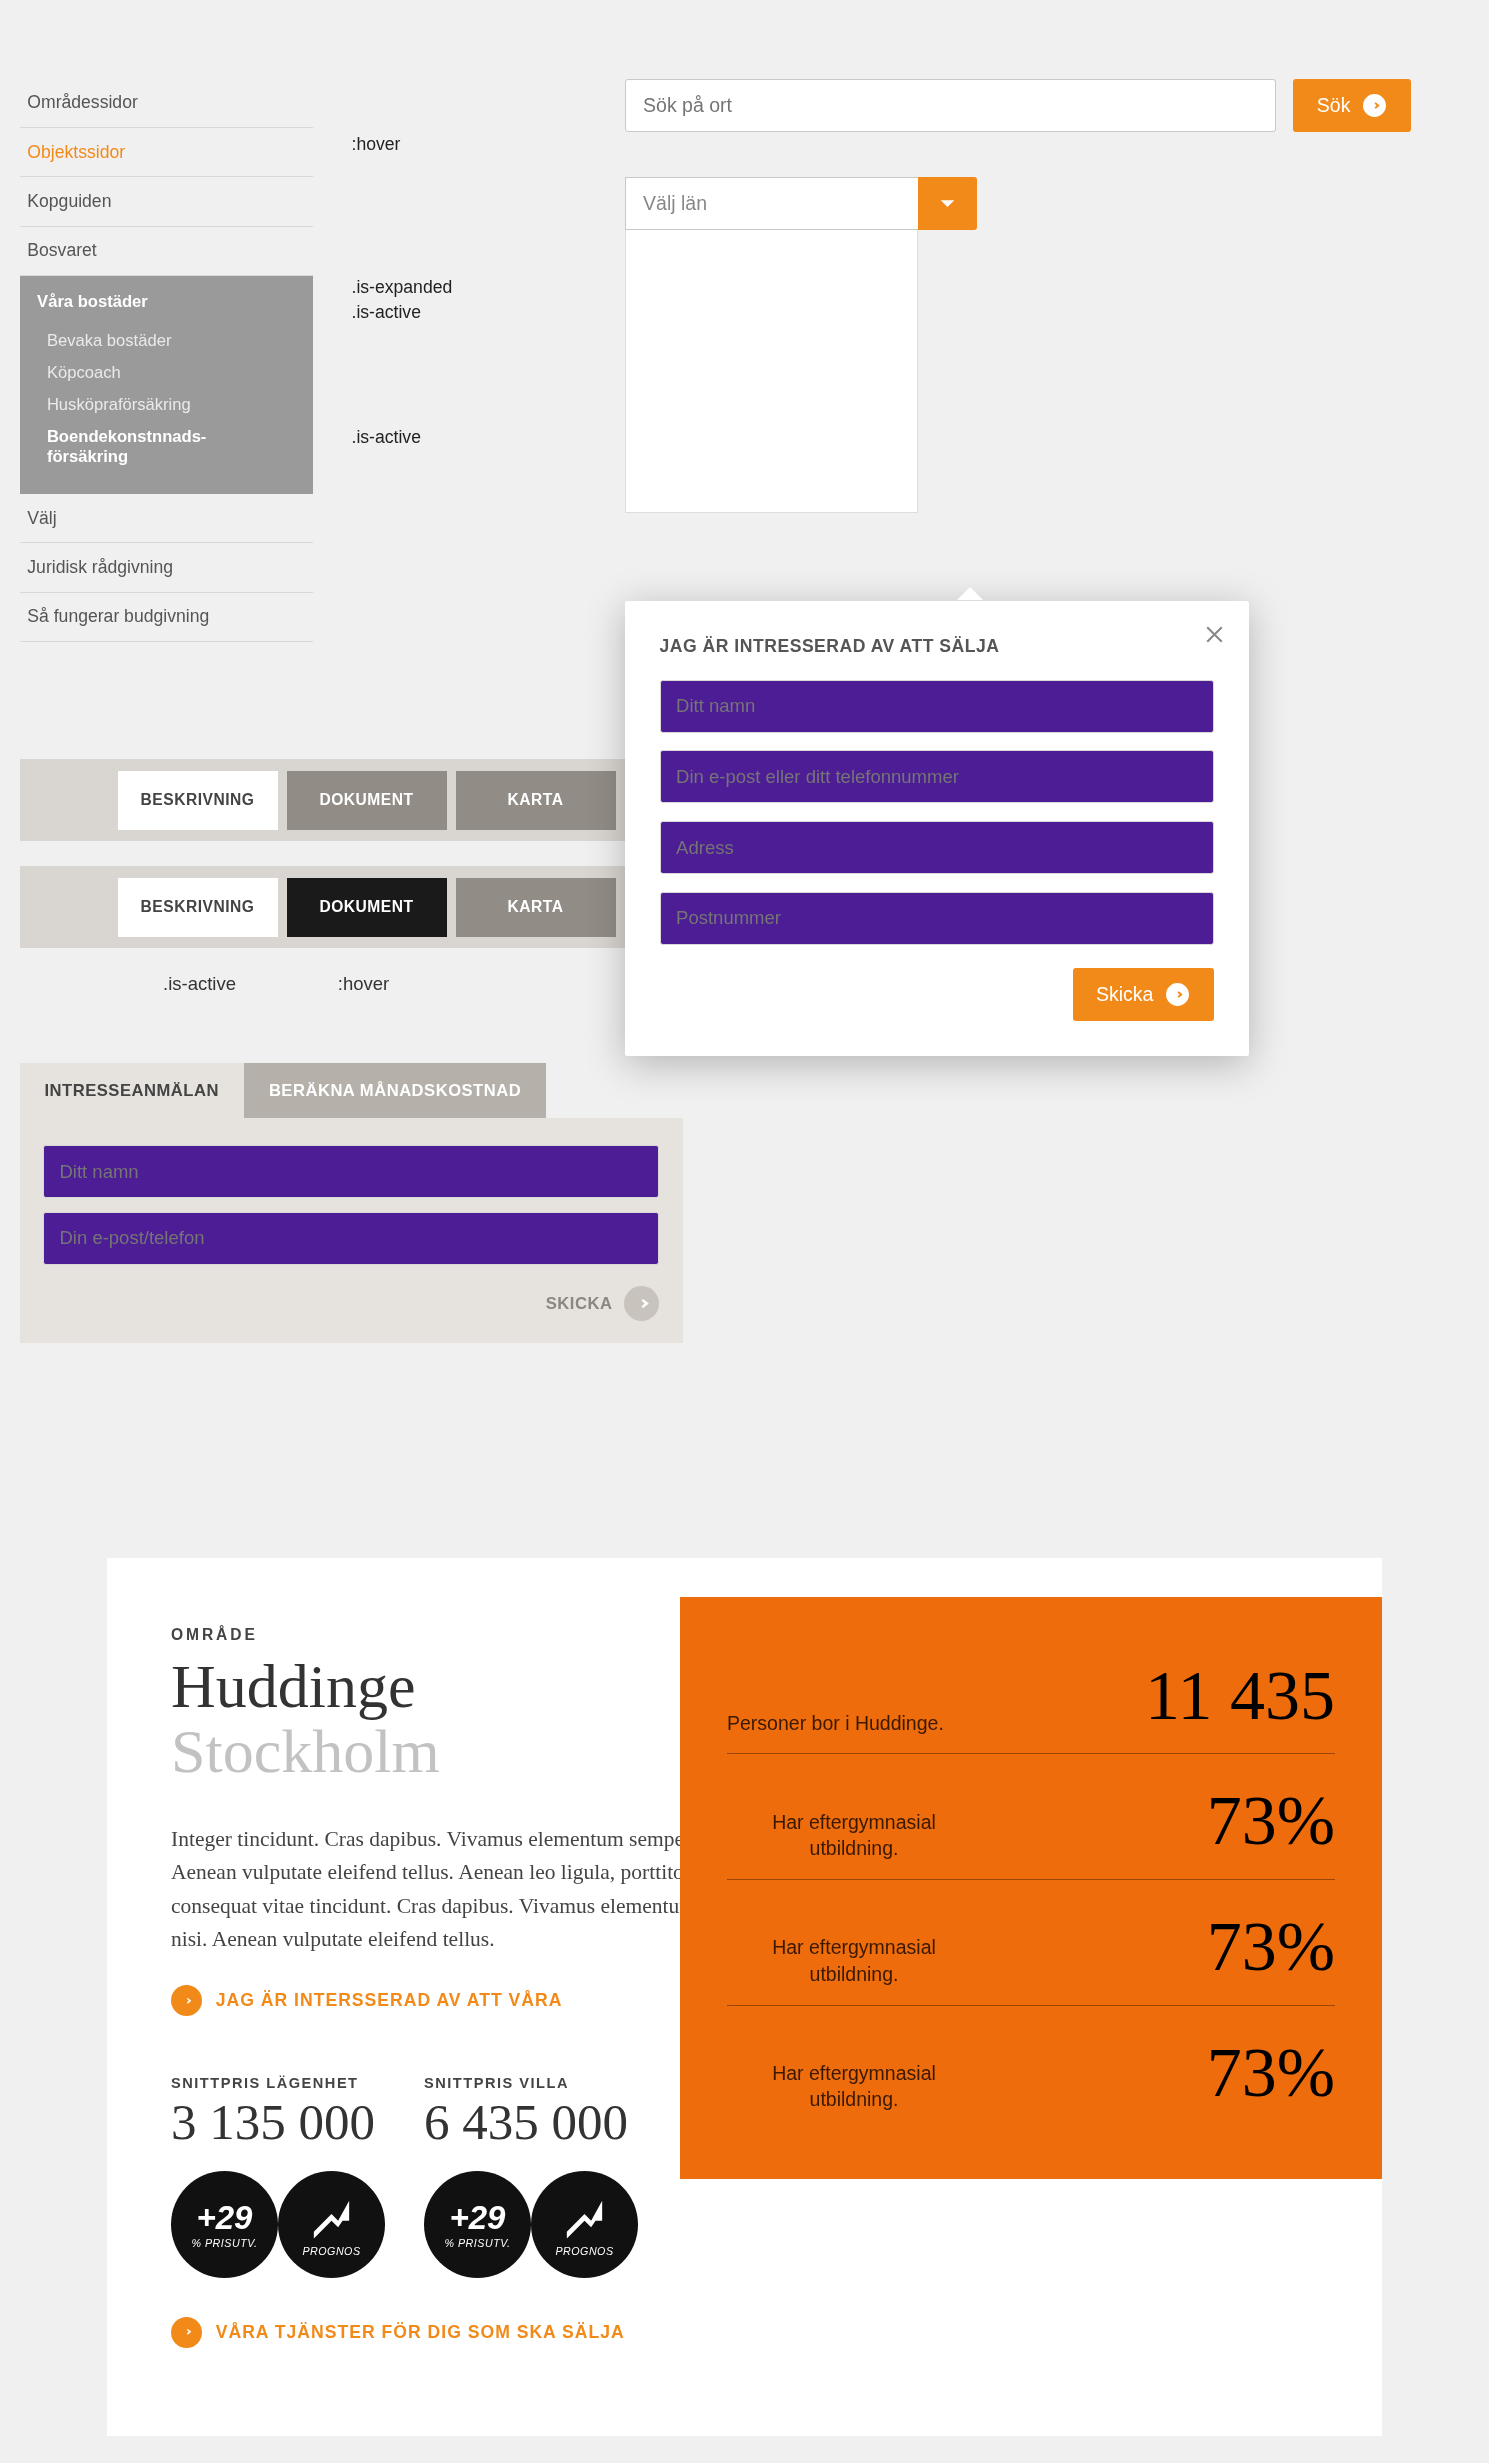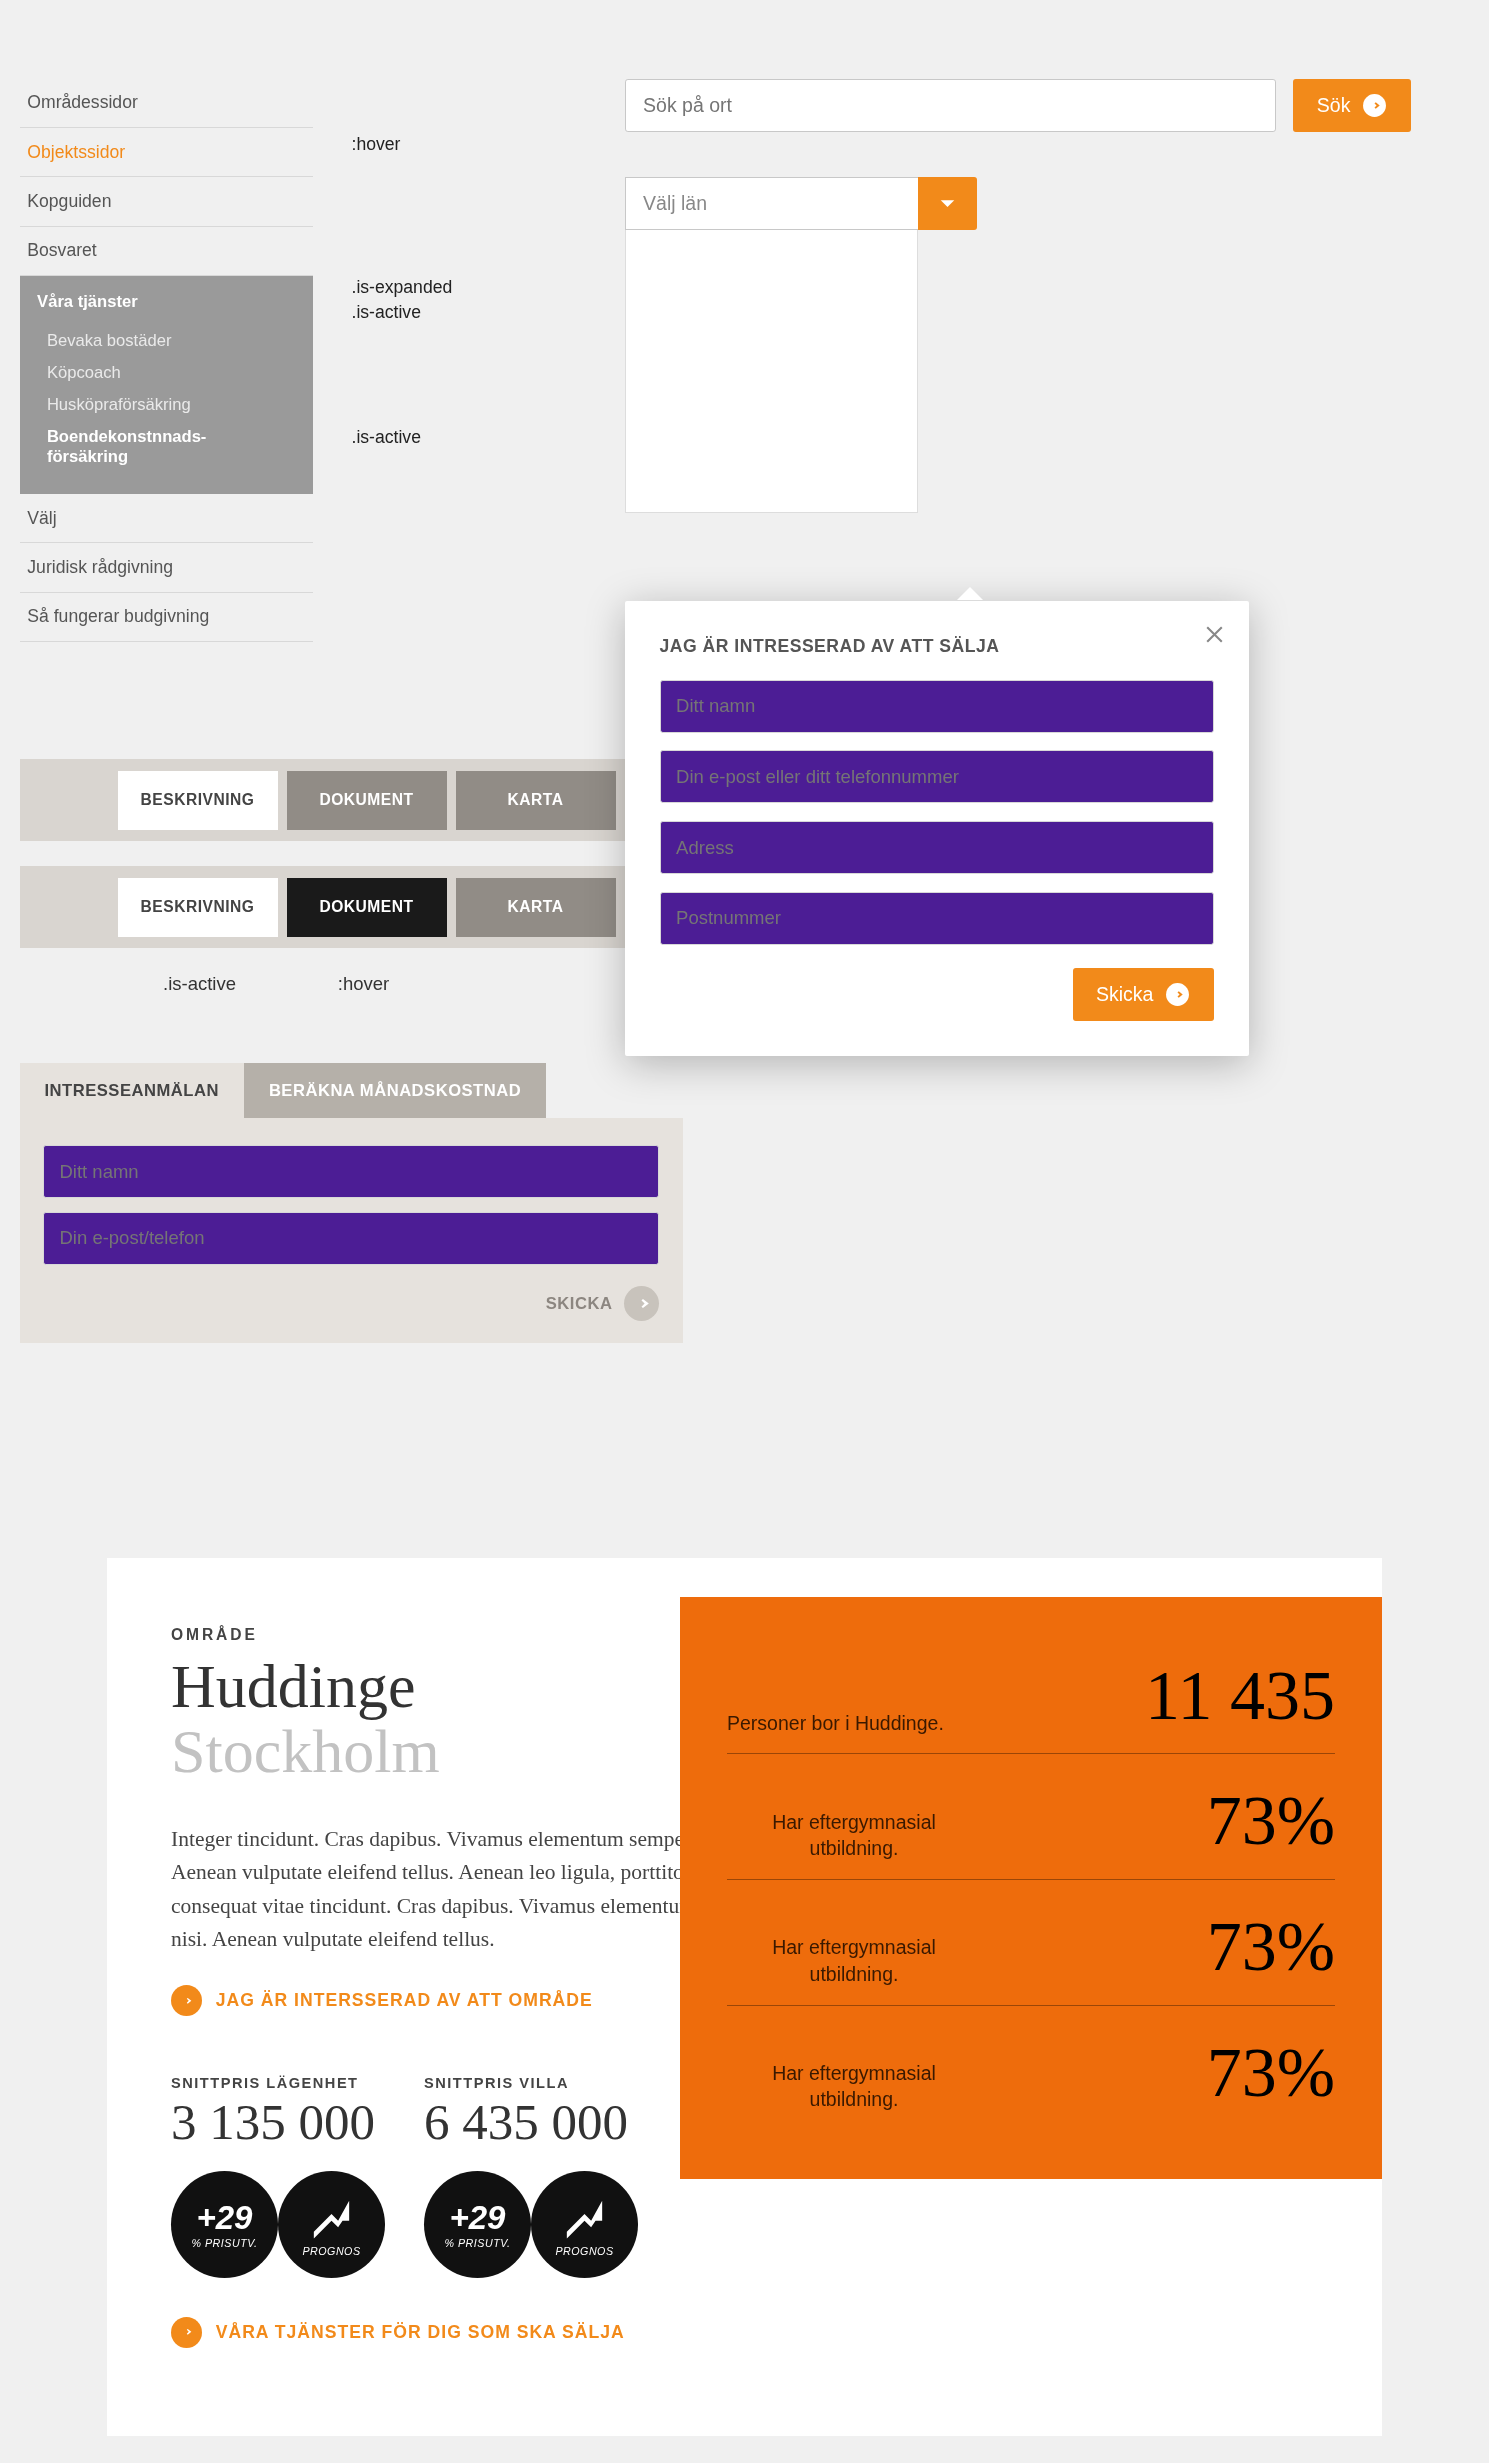--- a/index.html
+++ b/index.html
@@ -129,21 +129,21 @@
   <div class="top-area">
 
     <div class="left-col">
       <div class="sidebar-item-row">
         <div class="sidebar">
           <div class="sidebar-item">Områdessidor</div>
           <div class="sidebar-item hover">Objektssidor</div>
           <div class="sidebar-item">Kopguiden</div>
           <div class="sidebar-item">Bosvaret</div>
           <div class="sidebar-group">
-            <div class="sidebar-group-title">Våra tjänster</div>
+            <div class="sidebar-group-title">Våra bostäder</div>
             <div class="sidebar-subitem">Bevaka bostäder</div>
             <div class="sidebar-subitem">Köpcoach</div>
             <div class="sidebar-subitem">Husköpraförsäkring</div>
             <div class="sidebar-subitem active">Boendekonstnnads-försäkring</div>
           </div>
           <div class="sidebar-item">Välj</div>
           <div class="sidebar-item">Juridisk rådgivning</div>
           <div class="sidebar-item">Så fungerar budgivning</div>
         </div>
         <div class="annot-stack" style="align-self:flex-start; margin-top:55px;">
@@ -251,21 +251,21 @@
         <span class="sub">Stockholm</span>
       </div>
       <p class="area-desc">Integer tincidunt. Cras dapibus. Vivamus elementum semper nisi. Aenean vulputate eleifend tellus. Aenean leo ligula, porttitor eu, consequat vitae tincidunt. Cras dapibus. Vivamus elementum semper nisi. Aenean vulputate eleifend tellus.</p>
 
       <div class="link-row">
         <span class="circ">
           <svg width="15.6" height="15.6" viewBox="0 0 24 24">
               <path fill="#fff" d="M5 12h10l-3-3 1.4-1.4L19 12l-5.6 4.4L12 15l3-3H5z"></path>
             </svg>
         </span>
-        <span>JAG ÄR INTERSSERAD AV ATT OMRÅDE</span>
+        <span>JAG ÄR INTERSSERAD AV ATT VÅRA</span>
       </div>
 
       <div class="price-cols">
         <div class="price-col">
           <div class="price-label">SNITTPRIS LÄGENHET</div>
           <div class="price-val">3 135 000</div>
           <div class="badge-row">
             <div class="badge">
               <span class="big">+29</span>
               <span class="sm">% PRISUTV.</span>

